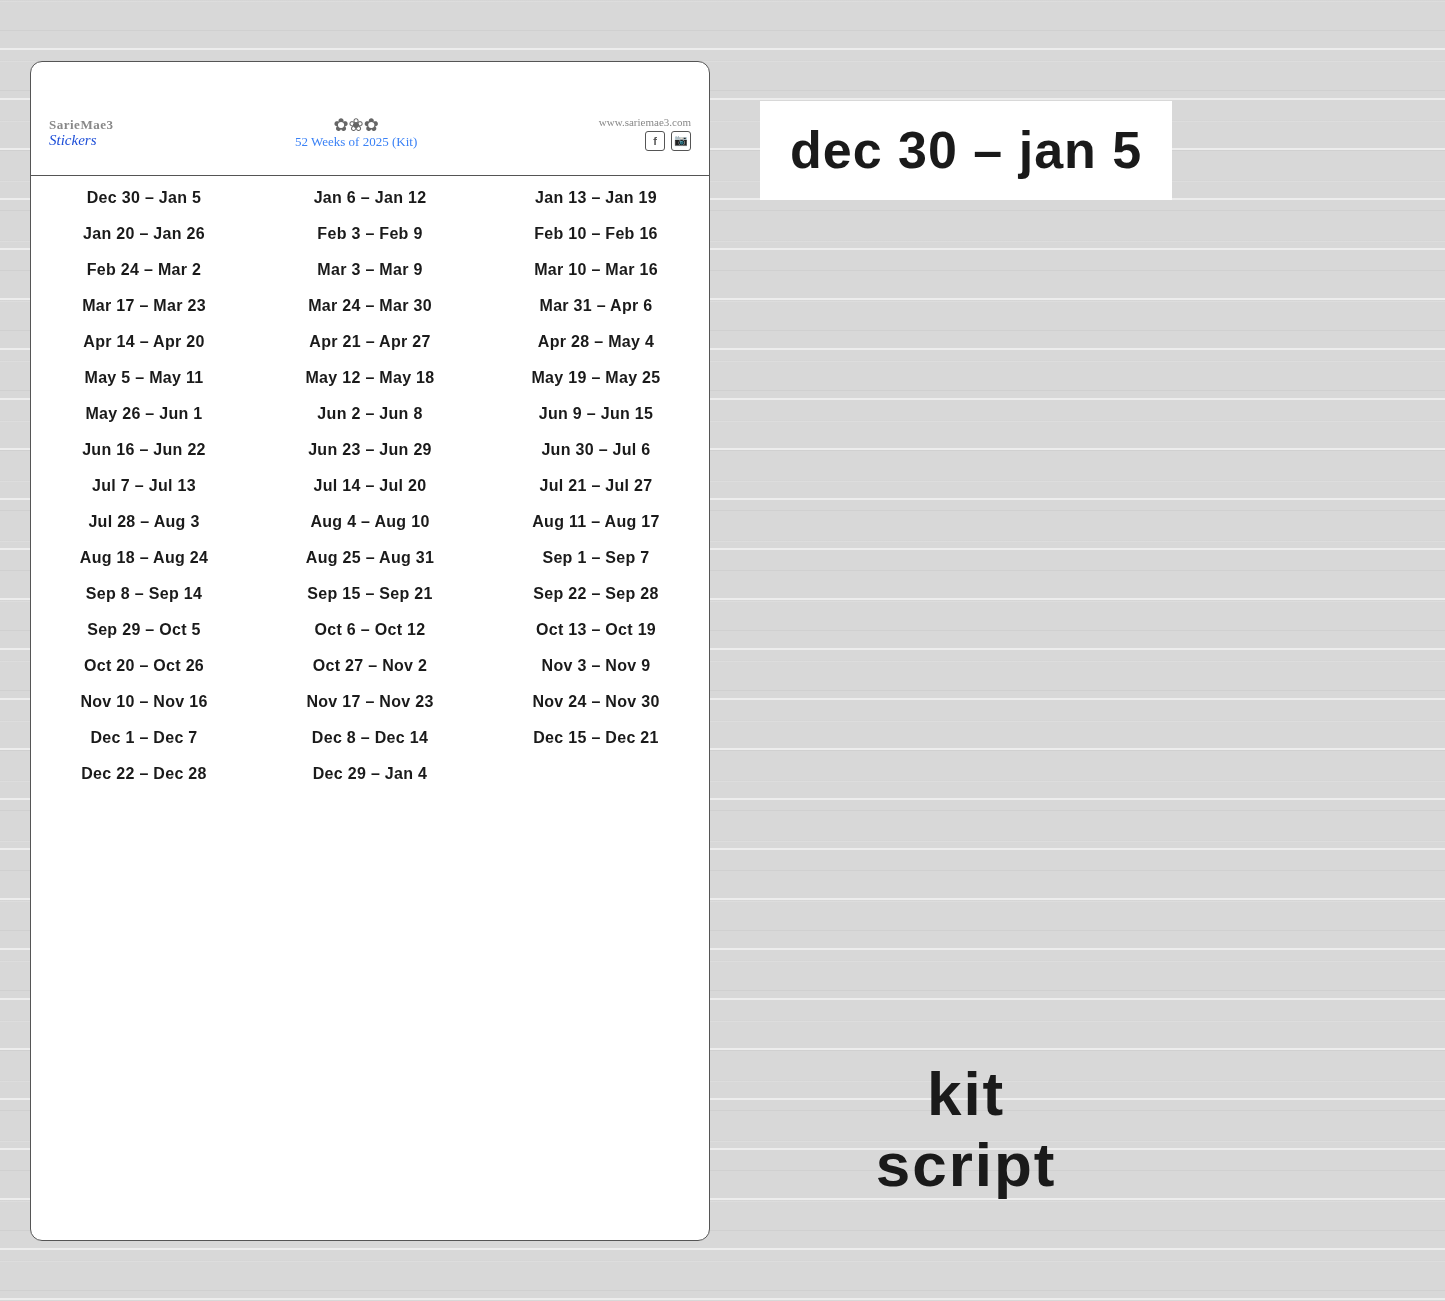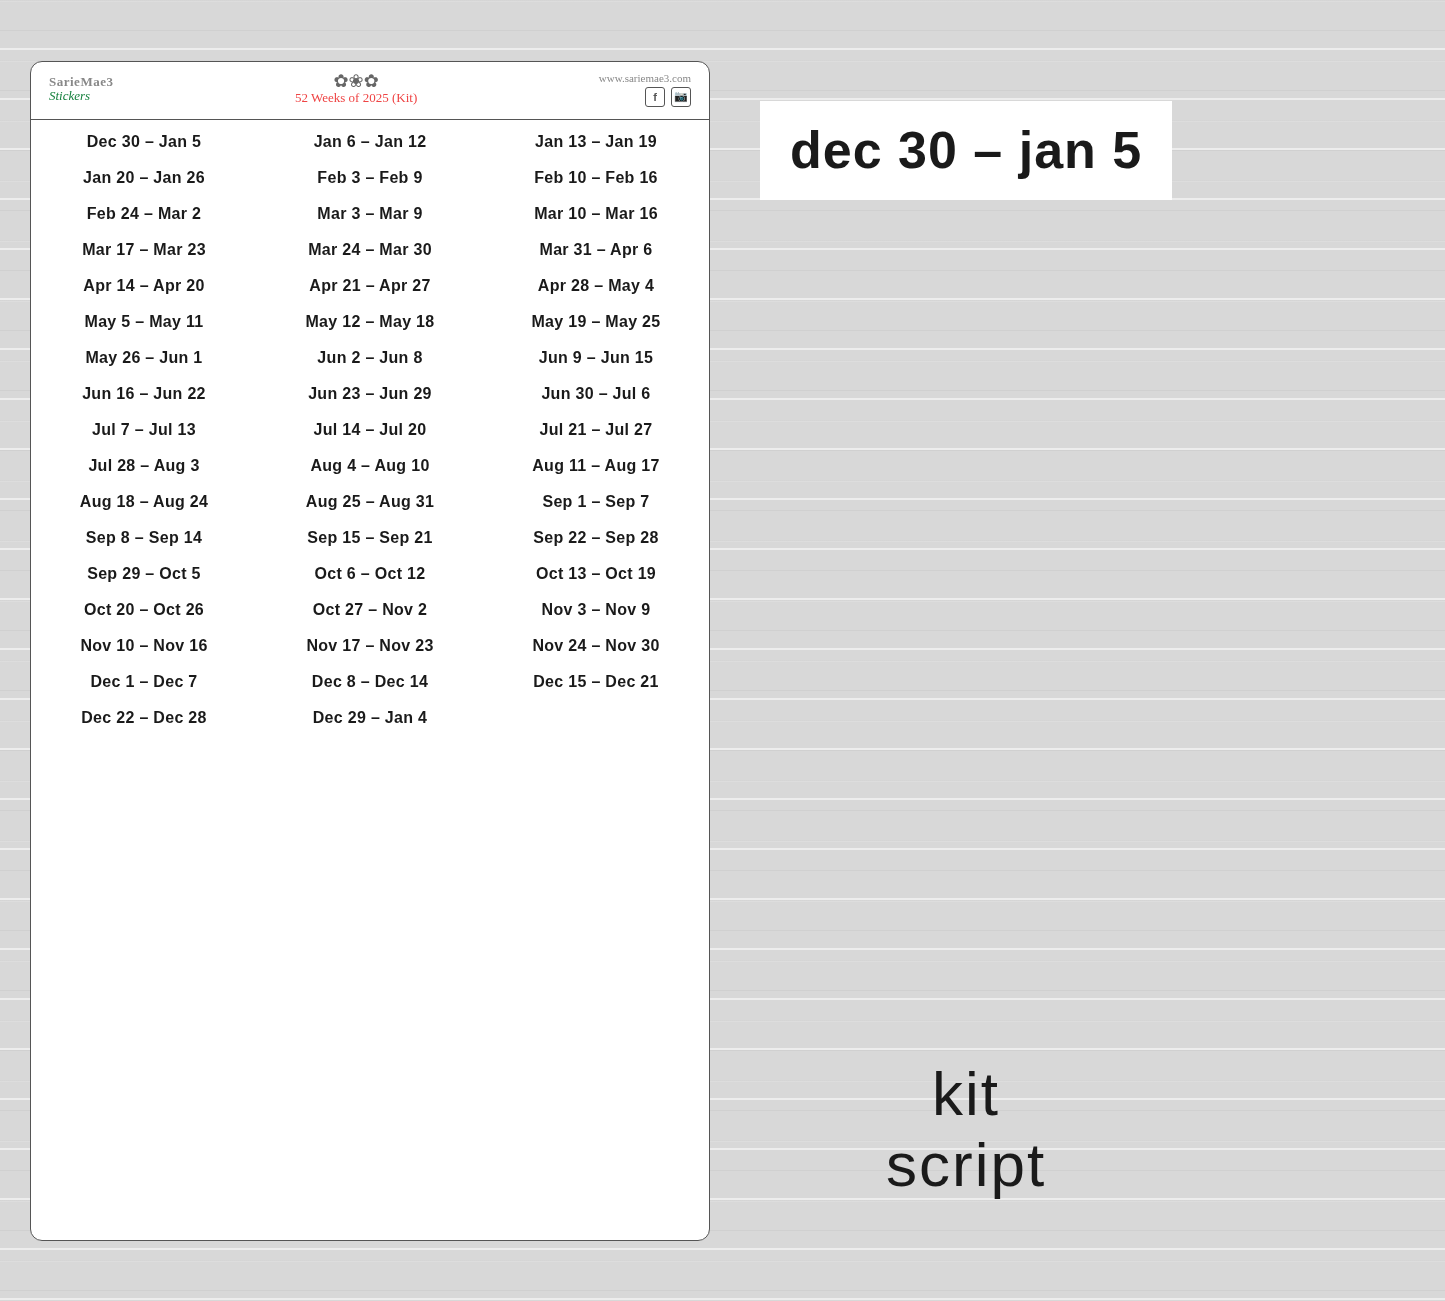--- a/index.html
+++ b/index.html
@@ -58,58 +58,59 @@
       min-height: 1180px;
       padding: 0;
       overflow: hidden;
       flex-shrink: 0;
     }
 
     .sheet-header {
       display: flex;
       align-items: center;
       justify-content: space-between;
-      padding: 10px 18px 12px 18px;
+      padding: 10px 18px 24px 18px;
       border-bottom: 1.5px solid #555;
+      margin-top: 44px;
     }
 
     .brand-logo {
       display: flex;
       flex-direction: column;
       line-height: 1.1;
     }
 
     .brand-name {
       font-size: 13px;
       font-weight: 600;
       color: #888;
       letter-spacing: 0.5px;
       font-family: Georgia, serif;
     }
 
     .brand-stickers {
-      font-size: 13px;
-      color: #15803d;
+      font-size: 15px;
+      color: #1d4ed8;
       font-style: italic;
       font-family: Georgia, serif;
     }
 
     .header-center {
       text-align: center;
     }
 
     .floral-decoration {
       font-size: 18px;
       color: #666;
       line-height: 1;
     }
 
     .sheet-title {
       font-size: 13px;
-      color: #ef4444;
+      color: #3b82f6;
       font-family: Georgia, serif;
     }
 
     .header-right {
       text-align: right;
     }
 
     .website-url {
       font-size: 11px;
       color: #888;
@@ -188,21 +189,21 @@
       letter-spacing: 1px;
       line-height: 1.15;
     }
 
     .kit-label-box {
       text-align: center;
     }
 
     .kit-label-text {
       font-size: 62px;
-      font-weight: 400;
+      font-weight: 700;
       color: #1a1a1a;
       font-family: 'Arial Black', 'Impact', sans-serif;
       text-transform: lowercase;
       letter-spacing: 2px;
       line-height: 1.15;
     }
   </style>
 </head>
 <body>
 

